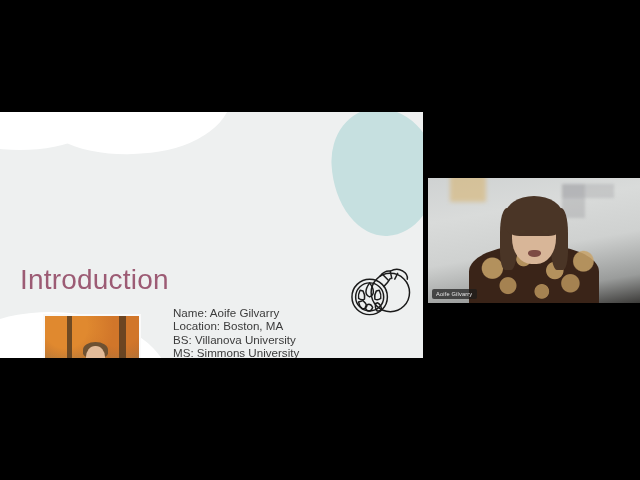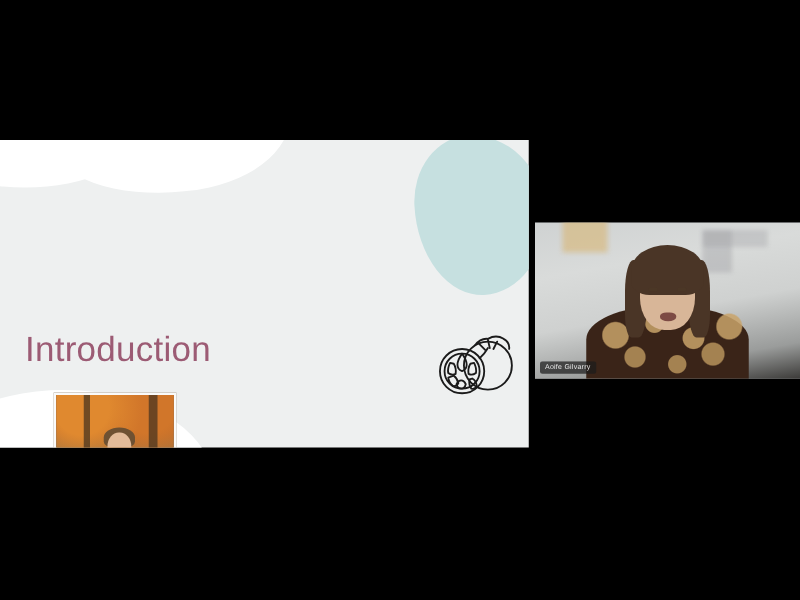--- a/index.html
+++ b/index.html
@@ -180,20 +180,27 @@
 
     <div class="photo">
       <div class="sky"></div>
       <div class="trunkA"></div>
       <div class="trunkB"></div>
 
       <div class="hair"></div>
       <div class="head"></div>
     </div>
 
+    <div class="slide-body">
+      <span class="ln">Name: Aoife Gilvarry</span>
+      <span class="ln">Location: Boston, MA</span>
+      <span class="ln">BS: Villanova University</span>
+      <span class="ln">MS: Simmons University</span>
+
+    </div>
   </div>
 
   <div id="webcam">
     <div class="wall"></div>
     <div class="poster"></div>
     <div class="notes"></div>
     <div class="shoulders">
       <div class="pattern"></div>
     </div>
     <div class="neck"></div>

